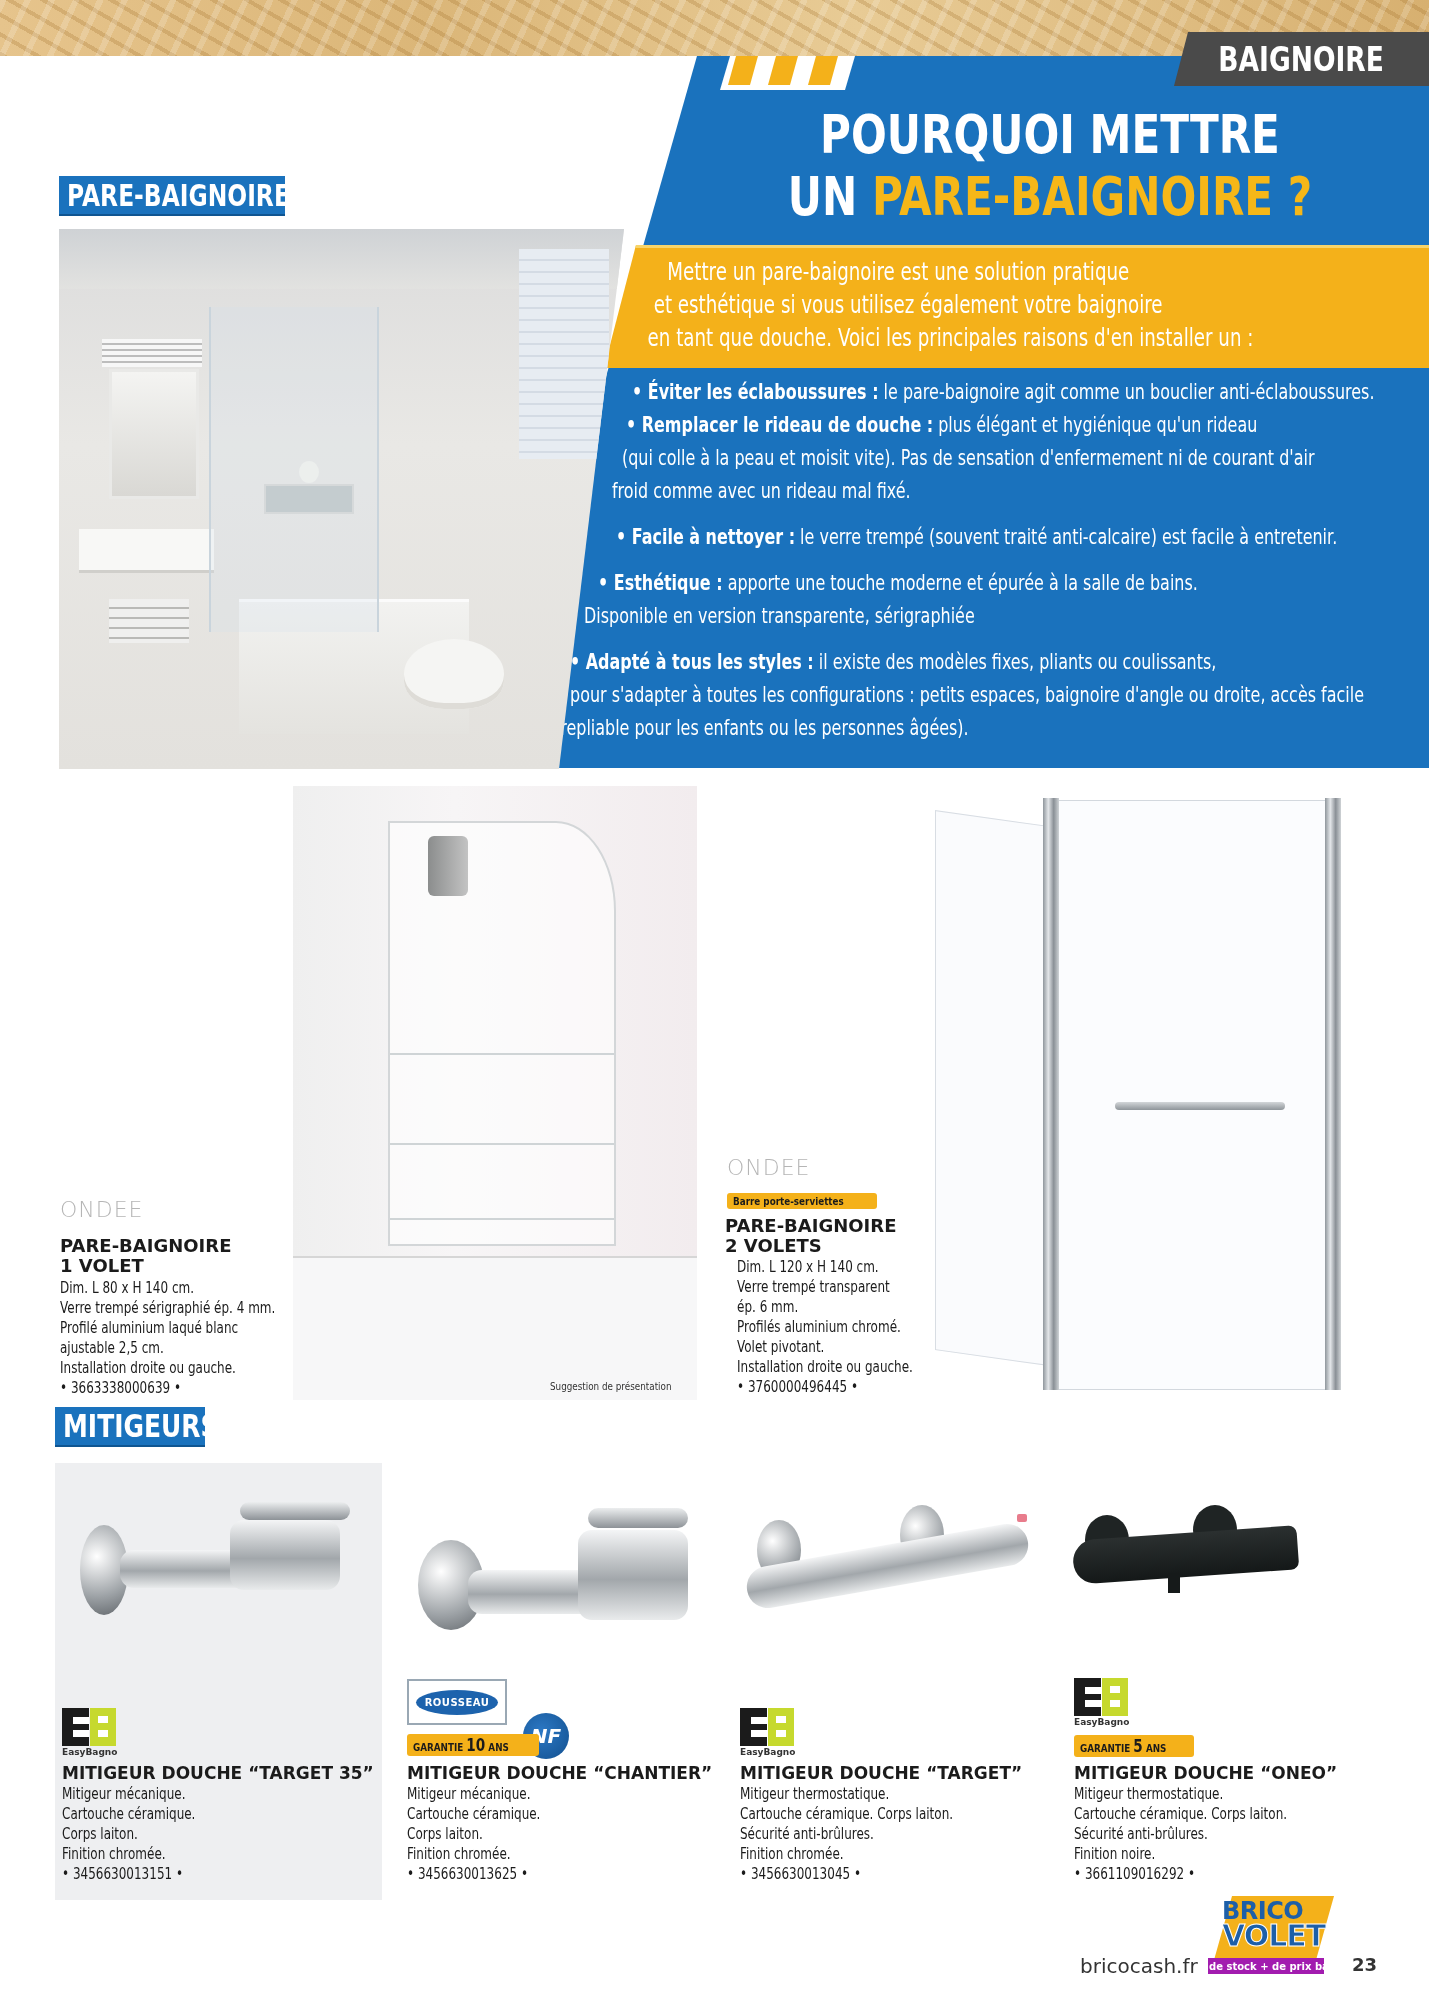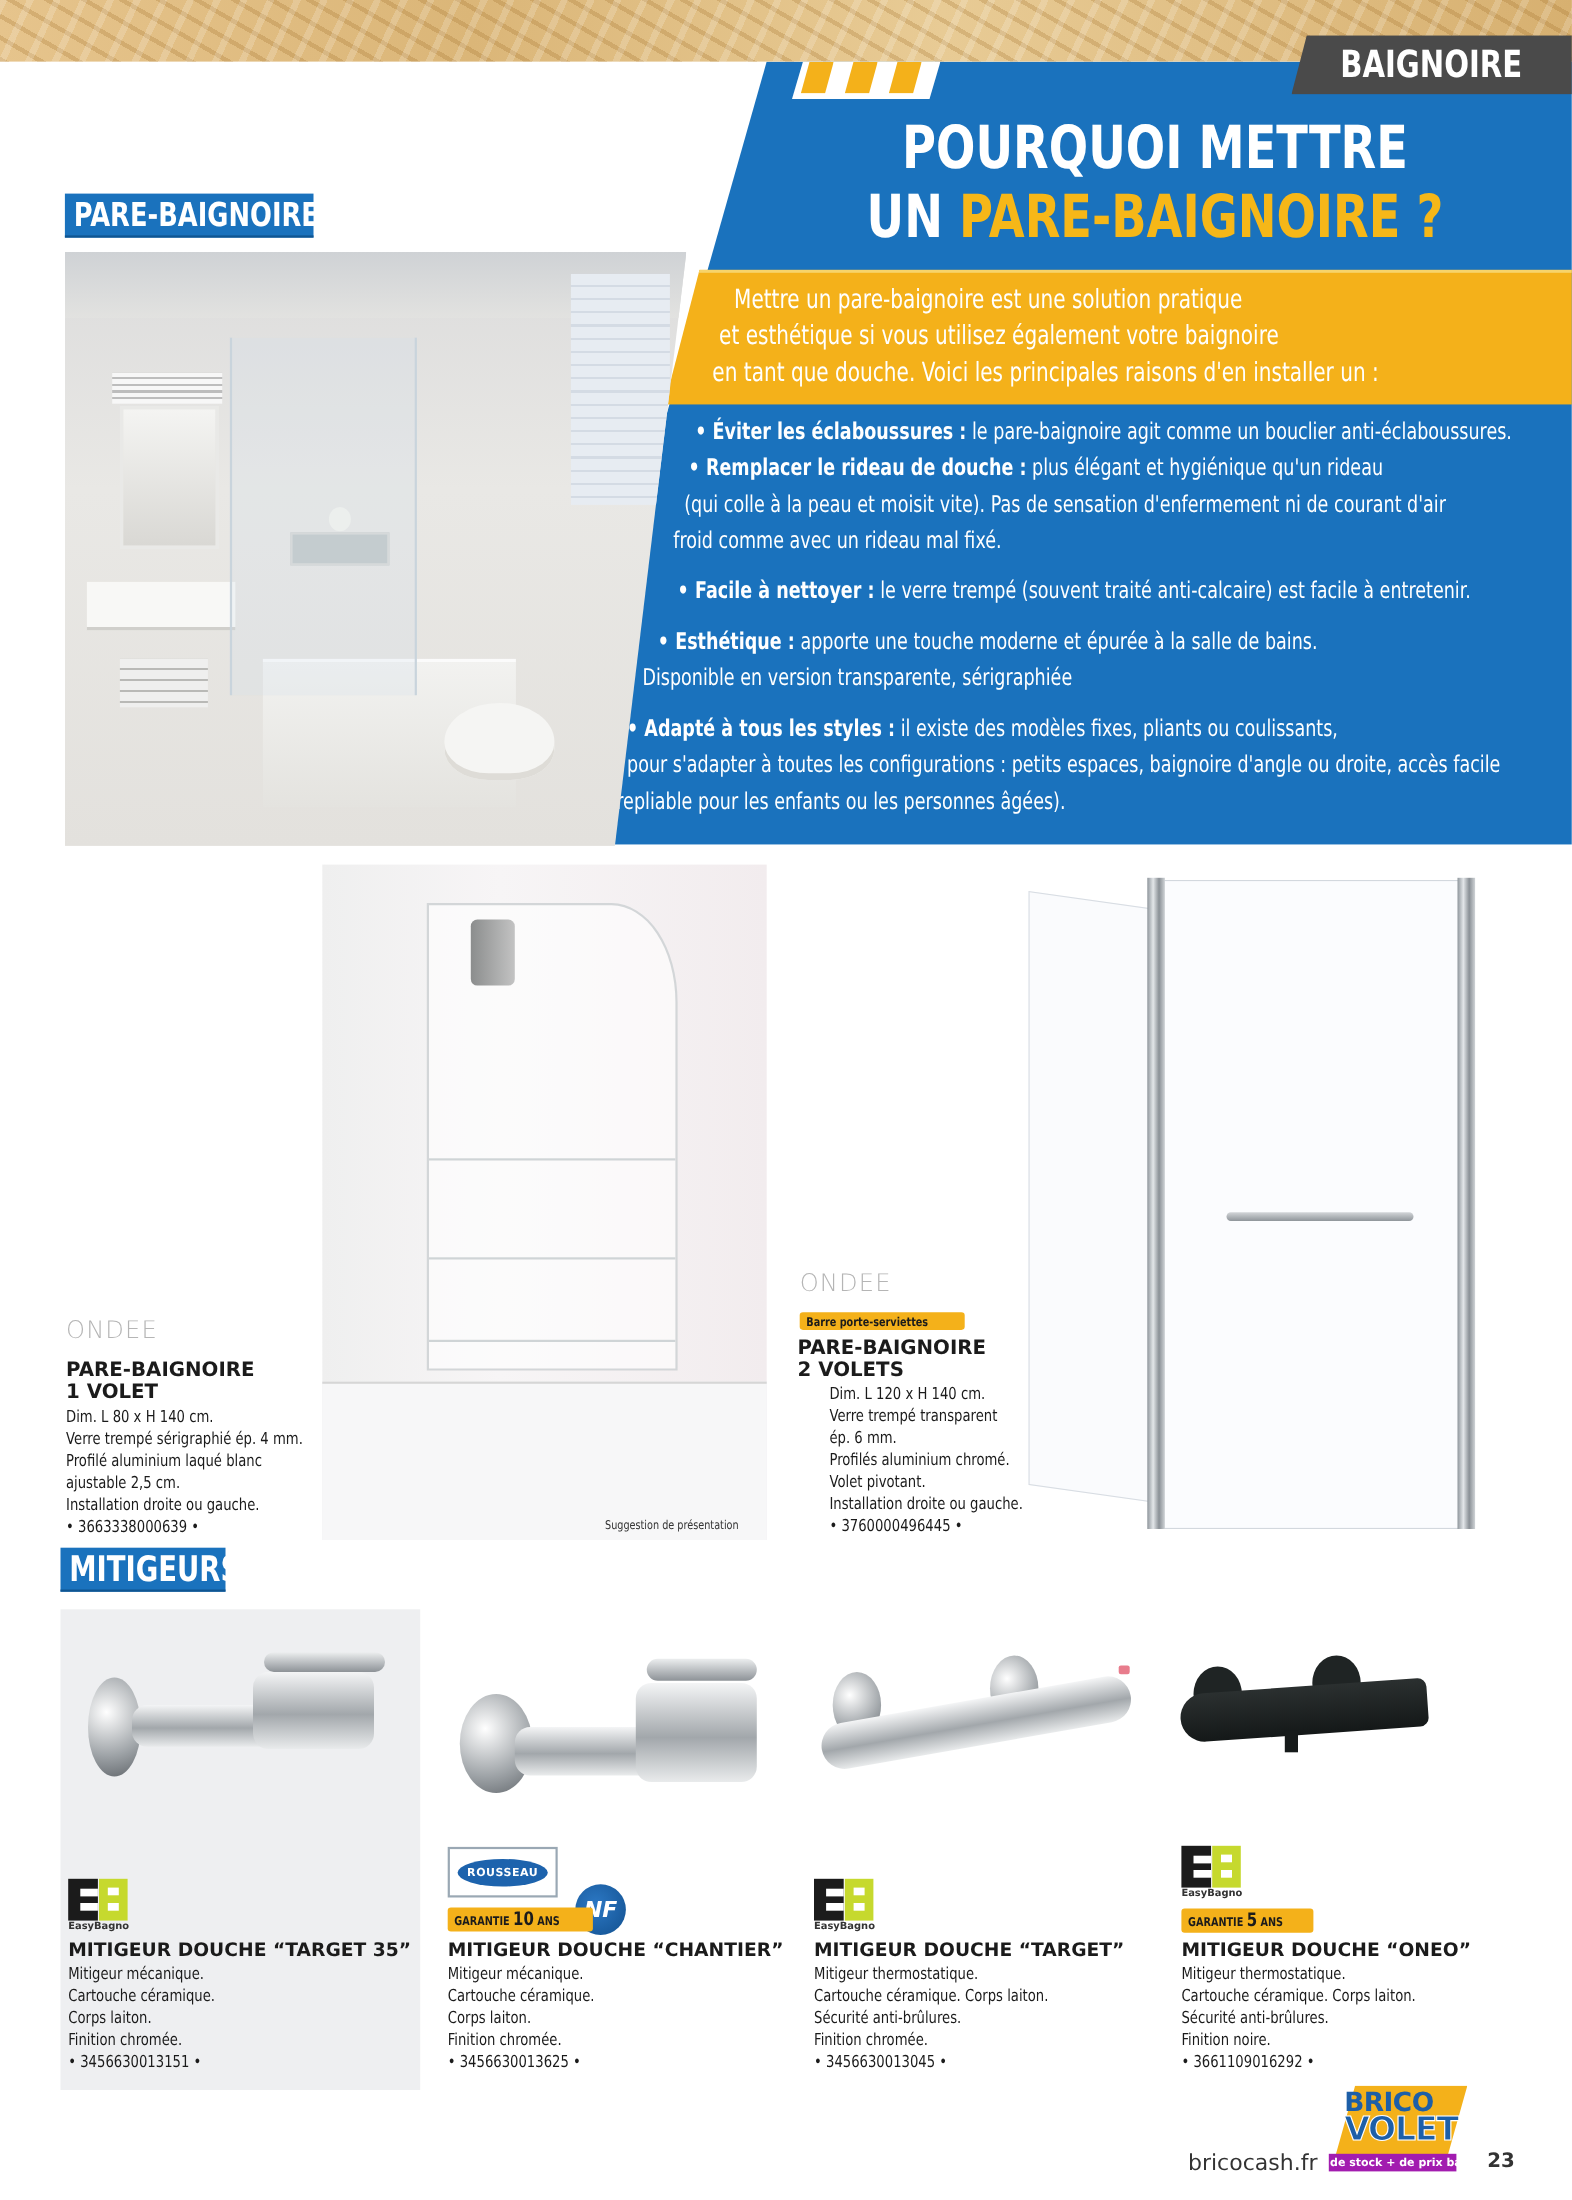--- a/index.html
+++ b/index.html
@@ -237,21 +237,21 @@
 </div>
 
 <div class="brand-ondee" style="left:727px;top:1155px">ONDEE</div>
 <div class="badge-yellow" style="left:727px;top:1193px;height:16px;font-size:11px;">
   <span class="inner">Barre porte-serviettes</span>
 </div>
 <div class="pname" style="left:725px;top:1216px">
   <div>PARE-BAIGNOIRE</div>
   <div>2 VOLETS</div>
 </div>
-<div class="pdesc" style="left:754px;top:1257px">
+<div class="pdesc" style="left:737px;top:1257px">
   <div>Dim. L 120 x H 140 cm.</div>
   <div>Verre trempé transparent</div>
   <div>ép. 6 mm.</div>
   <div>Profilés aluminium chromé.</div>
   <div>Volet pivotant.</div>
   <div>Installation droite ou gauche.</div>
   <div>• 3760000496445 •</div>
 </div>
 
 <div class="section-label" style="left:55px;top:1407px;width:150px;height:40px;font-size:32px;align-items:center;">

